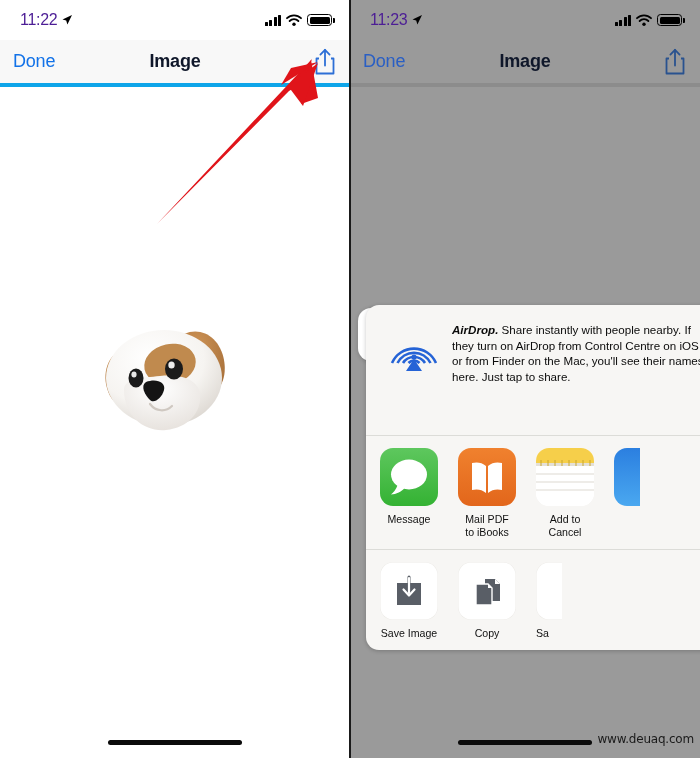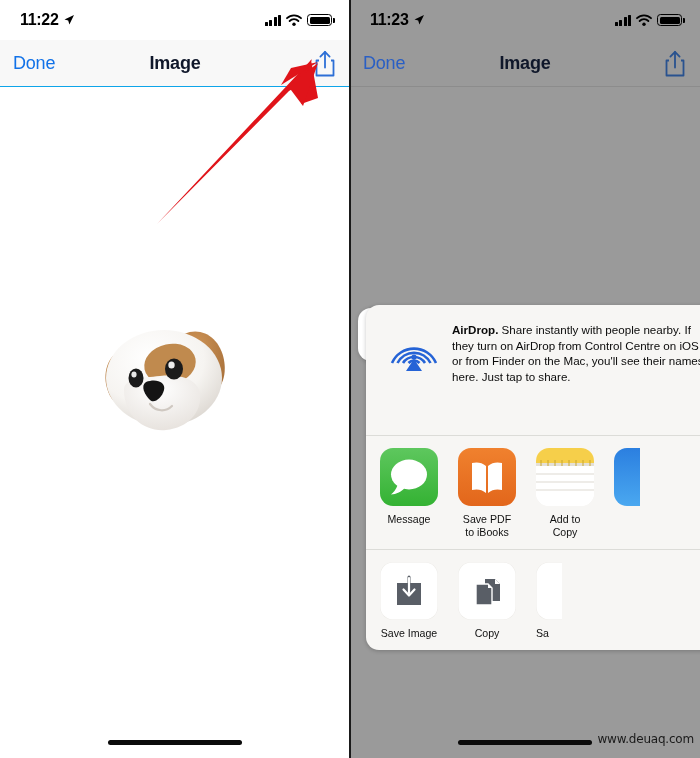--- a/index.html
+++ b/index.html
@@ -15,38 +15,38 @@
   .phone.left  { background:#ffffff; }
   .phone.right { background:#9a9a9a; }
   .divider { position:absolute; left:349px; top:0; width:1.5px; height:758px; background:#1a1a1a; z-index:40; }
 
   
   .statusbar {
     position:absolute; top:0; left:0; width:100%; height:40px;
     display:flex; align-items:center; justify-content:space-between;
     padding:0 18px 0 20px;
   }
-  .sb-time { font-size:16px; font-weight:bold; letter-spacing:-.3px; color:#000000; display:flex; align-items:center; gap:4px; }
+  .sb-time { font-size:16px; font-weight:normal; letter-spacing:-.3px; color:#4c1d95; display:flex; align-items:center; gap:4px; }
   .loc-arrow { display:inline-block; width:12px; height:12px; }
   .sb-right { display:flex; align-items:center; gap:5px; }
   .bars { display:flex; align-items:flex-end; gap:1.5px; height:11px; }
   .bars i { display:block; width:3px; background:#000; border-radius:.5px; }
   .bars i:nth-child(1){height:4px;} .bars i:nth-child(2){height:6px;}
   .bars i:nth-child(3){height:8.5px;} .bars i:nth-child(4){height:11px;}
   .wifi { width:16px; height:12px; }
   .batt { width:25px; height:12px; border:1.6px solid #000; border-radius:3.5px; position:relative; padding:1.5px; }
   .batt::after { content:""; position:absolute; right:-3.6px; top:3.2px; width:2px; height:5px; background:#000; border-radius:0 1px 1px 0; }
   .batt span { display:block; height:100%; background:#000; border-radius:1.5px; }
 
   
   .navbar {
     position:absolute; top:40px; left:0; width:100%; height:47px;
     display:flex; align-items:center; justify-content:space-between;
     padding:0 14px 0 13px;
-    border-bottom:1px solid #0ea5e9;
+    border-bottom:4px solid #0ea5e9;
   }
   .phone.left .navbar  { background:#f8f8f8; }
   .phone.right .navbar { background:transparent; border-bottom-color:#8c8c8c; }
   .nav-done { font-size:18px; color:#1272e8; letter-spacing:-.2px; }
   .phone.right .nav-done { color:#2a5fc4; }
   .nav-title { font-size:18px; font-weight:bold; color:#0f172a; letter-spacing:-.2px;
                position:absolute; left:0; right:0; text-align:center; pointer-events:none; }
   .share-ico { width:22px; height:27px; position:relative; z-index:2; }
 
   
@@ -64,21 +64,21 @@
   .sheet {
     position:absolute; left:8px; top:5px; width:352px;
     background:#f7f6f4; border-radius:13px; overflow:hidden;
     box-shadow:0 1px 4px rgba(0,0,0,.22);
   }
   .sheet-wrap { position:absolute; left:358px; top:300px; width:352px; }
 
   .airdrop { display:flex; padding:16px 14px 14px 14px; min-height:96px; }
   .ad-icon { width:52px; height:52px; flex:0 0 52px; margin:2px 12px 0 8px; }
   .ad-text { font-size:11.6px; line-height:15.6px; color:#0a0a0a; padding-top:1px; }
-  .ad-text b { font-weight:bold; }
+  .ad-text b { font-weight:bold;font-style:italic; }
   .ad-pad { height:34px; }
   .sep { height:1px; background:#dcdcd8; }
 
   .row { display:flex; padding:12px 0 10px 14px; gap:20px; overflow:hidden; }
   .cell { width:58px; flex:0 0 58px; display:flex; flex-direction:column; align-items:center; }
   .cell.clip { flex:0 0 26px; width:26px; overflow:hidden; align-items:flex-start; }
   .ic { width:58px; height:58px; border-radius:13px; overflow:hidden; position:relative; flex:0 0 58px; }
   .cap { margin-top:7px; font-size:10.6px; line-height:13px; text-align:center; color:#111; white-space:pre-line; }
   .cell.clip .cap { text-align:left; white-space:nowrap; }
 
@@ -267,21 +267,21 @@
         <div class="cap">Message</div>
       </div>
 
       <div class="cell">
         <div class="ic books">
           <svg viewBox="0 0 58 58" width="58" height="58">
             <path d="M28 18 C24 14 18 14 14 15 V42 C18 41 24 41 28 45 Z" fill="#fff"></path>
             <path d="M30 18 C34 14 40 14 44 15 V42 C40 41 34 41 30 45 Z" fill="#fff"></path>
           </svg>
         </div>
-        <div class="cap">Save PDF
+        <div class="cap">Mail PDF
 to iBooks</div>
       </div>
 
 
       <div class="cell">
         <div class="ic notes">
           <svg viewBox="0 0 58 58" width="58" height="58">
             <rect x="0" y="0" width="58" height="15" fill="#f6cf4a"></rect>
             <rect x="0" y="15" width="58" height="3" fill="#e4e0d8"></rect>
             <rect x="0" y="18" width="58" height="40" fill="#fff"></rect>
@@ -295,21 +295,21 @@
                 <line x1="12" y1="12" x2="12" y2="18"></line>
               <line x1="19" y1="12" x2="19" y2="18"></line>
                 <line x1="26" y1="12" x2="26" y2="18"></line>
               <line x1="33" y1="12" x2="33" y2="18"></line>
                 <line x1="40" y1="12" x2="40" y2="18"></line>
               <line x1="47" y1="12" x2="47" y2="18"></line>
                 <line x1="54" y1="12" x2="54" y2="18"></line>
             </g>
           </svg>
         </div>
-        <div class="cap">Add to Copy</div>
+        <div class="cap">Add to Cancel</div>
       </div>
 
       <div class="cell clip">
         <div class="ic blue"></div>
         <div class="cap"></div>
       </div>
     </div>
 
     <div class="sep"></div>
 

